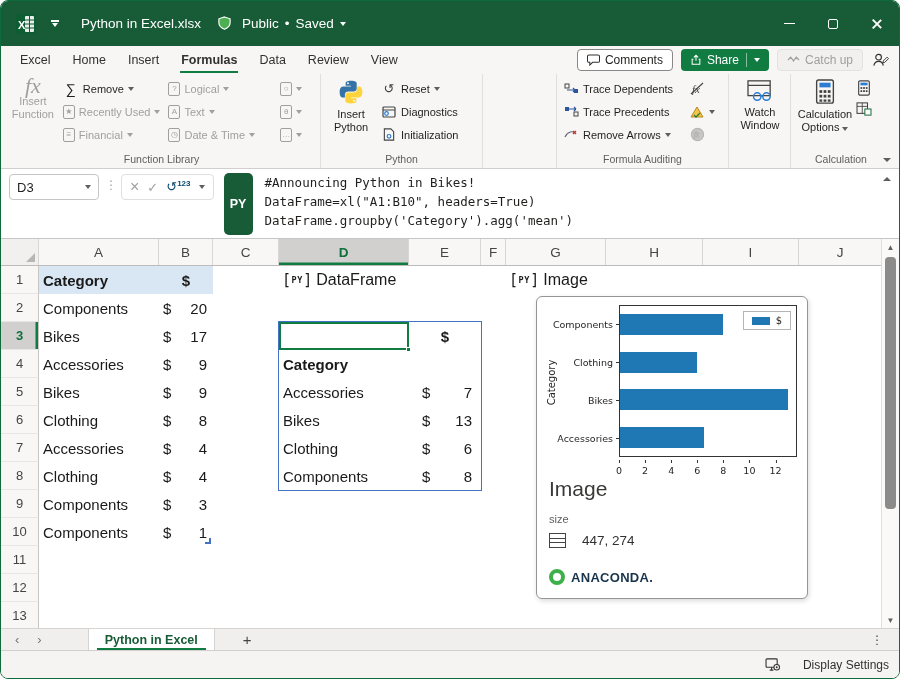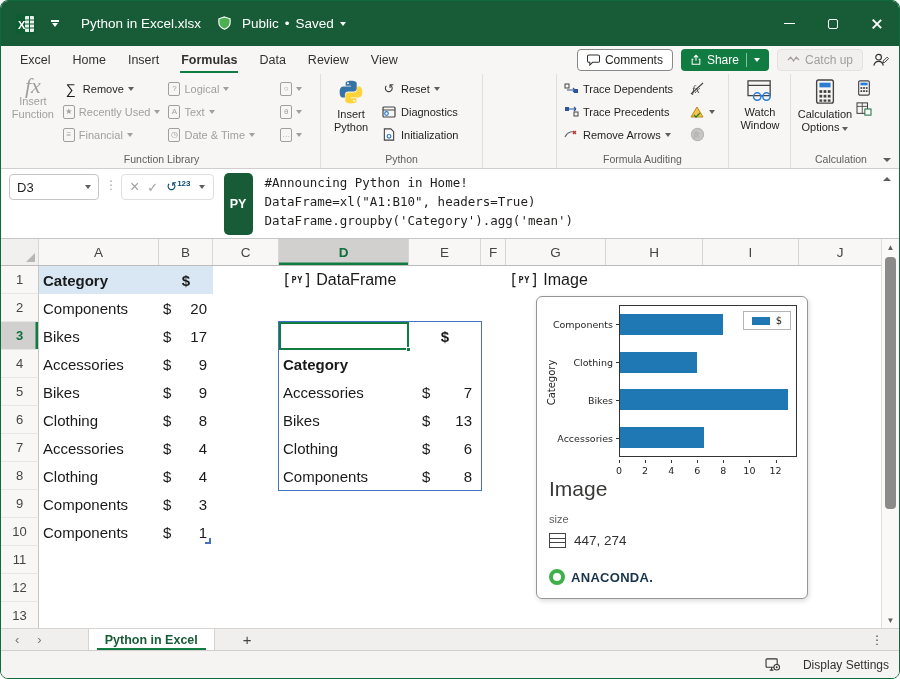--- a/index.html
+++ b/index.html
@@ -101,21 +101,21 @@
   .cat-label::after { content:""; width:3px; height:1px; background:#333; position:absolute; right:0; }
   .bar-band { display:flex; align-items:center; }
   .bar { height:55%; }
   .chart-xticks { position:absolute; left:76px; right:4px; bottom:6px; height:16px; }
   .xtick { position:absolute; transform:translateX(-50%); font-size:9.5px; color:#262626; top:4px; }
   .xtick::before { content:""; position:absolute; left:50%; top:-5px; width:1px; height:3px; background:#333; }
   .chart-legend { position:absolute; top:5px; right:5px; border:1px solid #B5B5B5; background:#fff; display:flex; align-items:center; gap:6px; padding:3px 8px; font-size:10px; color:#262626; }
   .legend-swatch { width:18px; height:8px; background:#1F77B4; }
   .card-heading { position:absolute; left:12px; top:180px; font-size:21px; color:#3B3A39; }
   .card-sizelabel { position:absolute; left:12px; top:216px; font-size:11px; color:#605E5C; }
-  .card-sizerow { position:absolute; left:12px; top:236px; display:flex; align-items:center; gap:8px; font-size:13.5px; color:#323130; }
+  .card-sizerow { position:absolute; left:12px; top:236px; display:flex; align-items:center; gap:16px; font-size:13.5px; color:#323130; }
   .sizegrid { width:17px; height:15px; border:1.3px solid #444; display:flex; flex-direction:column; }
   .sizegrid i { flex:1; border-bottom:1.3px solid #444; } .sizegrid i:last-child { border-bottom:none; }
   .card-brand { position:absolute; left:12px; top:272px; display:flex; align-items:center; gap:6px; }
   .logo-ring { width:16px; height:16px; border:4px solid #3EB049; border-radius:50%; }
   .brand-text { font-size:13px; font-weight:700; color:#17344C; letter-spacing:.3px; }
 
   
   .vscroll { position:absolute; right:0; top:0; bottom:0; width:18px; background:#FAF9F8; border-left:1px solid #E1DFDD; }
   .vs-arrow { height:16px; display:flex; align-items:center; justify-content:center; font-size:8px; color:#606060; }
   .vs-arrow.bottom { position:absolute; bottom:0; left:0; right:0; }
@@ -462,21 +462,21 @@
     </div>
     <span class="fdots">⋮</span>
     <div class="fbtns">
       <span class="fx-cancel">×</span>
       <span class="fx-check">✓</span>
       <span class="r123"><span>↺</span><sup>123</sup></span>
       <span class="caret sm" style="color:#605E5C"></span>
     </div>
     <div class="pybadge">PY</div>
     <div class="fcode">
-      <div>#Announcing Python in Home!</div>
+      <div>#Announcing Python in Bikes!</div>
       <div>DataFrame=xl("A1:B10", headers=True)</div>
       <div>DataFrame.groupby('Category').agg('mean')</div>
     </div>
     <span class="fexpand caret"></span>
   </div>
 
   <div class="sheet">
     <div class="colhdrs">
       <div class="chd corner" style="width:38px"></div>
       <div class="chd" style="width:120px">A</div>

